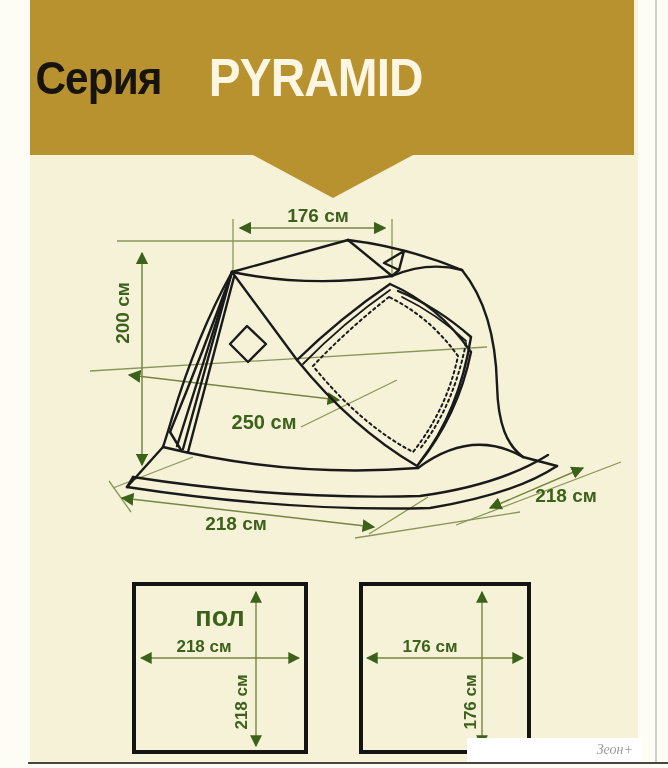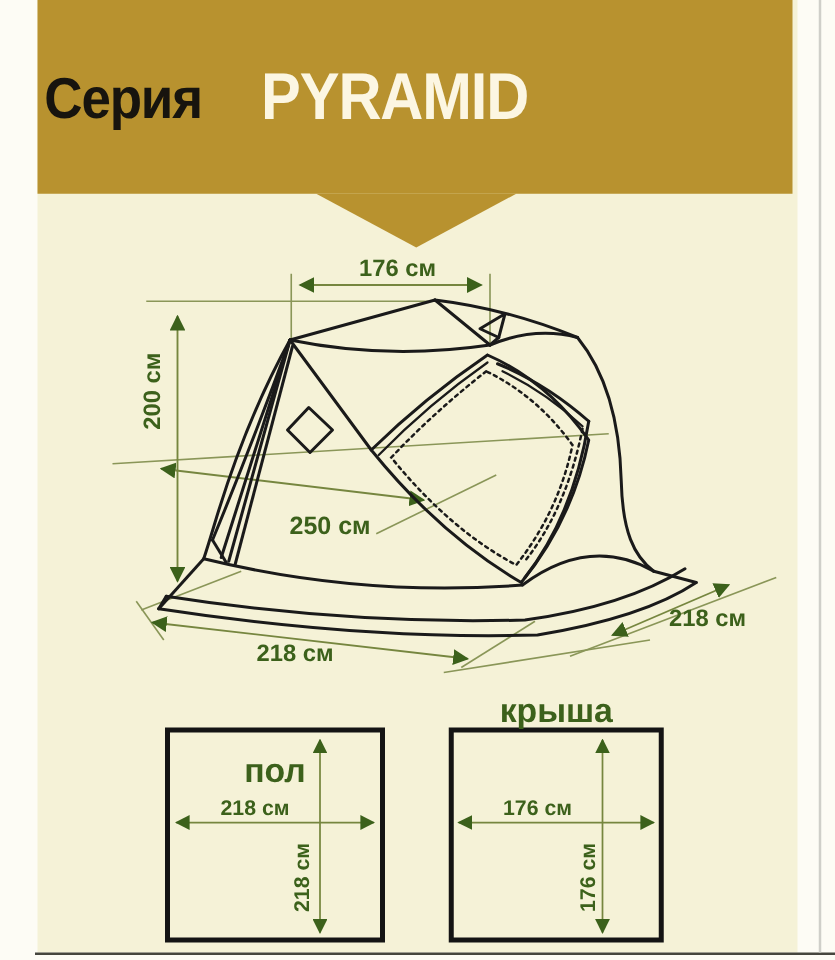--- a/index.html
+++ b/index.html
@@ -149,20 +149,22 @@
   <div class="lbl dim-main" style="left:318px;top:216px;">176 см</div>
   <div class="lbl rot dim-main" style="left:123px;top:313px;">200 см</div>
   <div class="lbl dim-big" style="left:264px;top:405px;margin-top:17px;">250 см</div>
   <div class="lbl dim-main" style="left:236px;top:524px;">218 см</div>
   <div class="lbl dim-main" style="left:566px;top:496px;">218 см</div>
 
   <div class="lbl section-title" style="left:220px;top:569px;margin-top:48px;">пол</div>
   <div class="lbl dim-sq" style="left:204px;top:647px;">218 см</div>
   <div class="lbl rot dim-sq" style="left:242px;top:702px;">218 см</div>
 
-  <div class="lbl section-title" style="left:445px;top:569px;">крыша</div>
   <div class="lbl dim-sq" style="left:430px;top:647px;">176 см</div>
   <div class="lbl rot dim-sq" style="left:471px;top:702px;">176 см</div>
 
+  <div class="wm-box">
+    <span class="wm-text">Зеон+</span>
+  </div>
 
   <div class="frame-bottom"></div>
   <div class="frame-right"></div>
 </div>
 
 </body></html>

